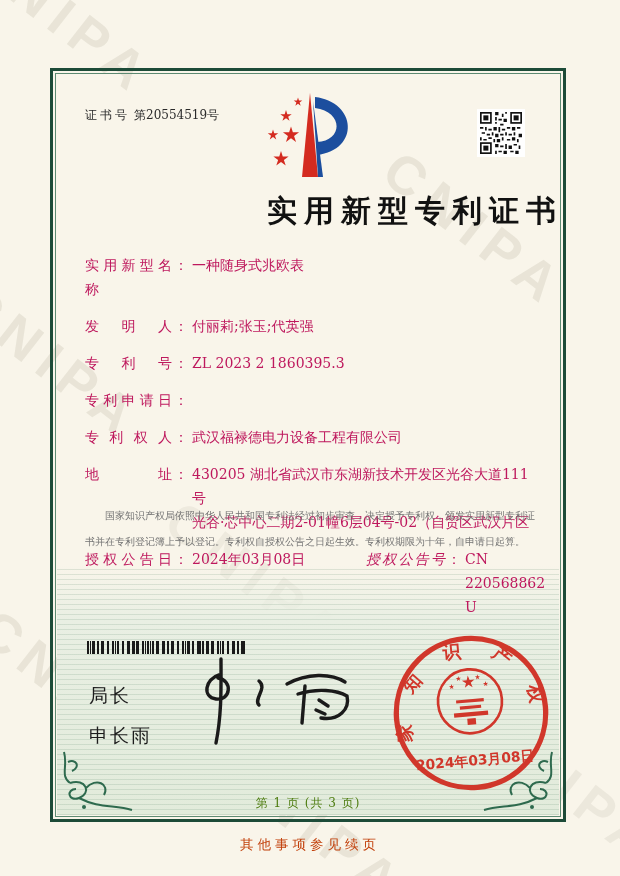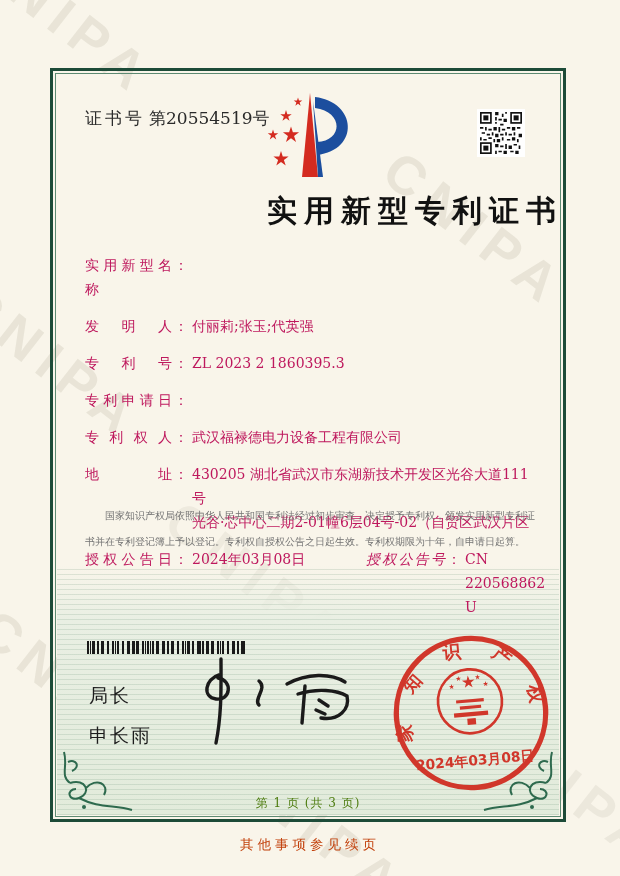--- a/index.html
+++ b/index.html
@@ -35,21 +35,21 @@
   
   .guilloche{
     position:absolute; left:4px; right:4px; bottom:4px; height:250px;
     background:
       repeating-linear-gradient(0deg, rgba(96,140,112,0.18) 0 1px, rgba(0,0,0,0) 1px 5px),
       linear-gradient(to bottom, rgba(233,240,229,0) 0%, #e9efe3 22%, #e2ebdb 100%);
     pointer-events:none;
   }
 
   
-  .cert-no{ position:absolute; left:32px; top:36px; font-size:17px; color:#2a2a2a; }
+  .cert-no{ position:absolute; left:32px; top:36px; font-size:12px; color:#2a2a2a; }
   .cert-no .lab{ letter-spacing:3px; margin-right:4px; }
 
   .logo{ position:absolute; left:200px; top:18px; }
   .qr{ position:absolute; left:424px; top:38px; width:48px; height:48px; background:#fff; padding:3px; }
   .qr svg{ width:100%; height:100%; display:block; }
 
   .doc-title{
     position:absolute; top:120px; left:0; width:100%;
     text-align:right; font-size:30px; font-weight:900;
     letter-spacing:7px; color:#111;
@@ -149,20 +149,21 @@
       </g>
     </svg>
   </div>
 
   <div class="doc-title">实用新型专利证书</div>
 
   <div class="fields">
     <div class="frow">
       <span class="flabel">实用新型名称</span>
       <span class="fcolon">：</span>
+      <span class="fvalue">一种随身式兆欧表</span>
     </div>
     <div class="frow">
       <span class="flabel">发明人</span>
       <span class="fcolon">：</span>
       <span class="fvalue">付丽莉;张玉;代英强</span>
     </div>
     <div class="frow">
       <span class="flabel">专利号</span>
       <span class="fcolon">：</span>
       <span class="fvalue">ZL 2023 2 1860395.3</span>

